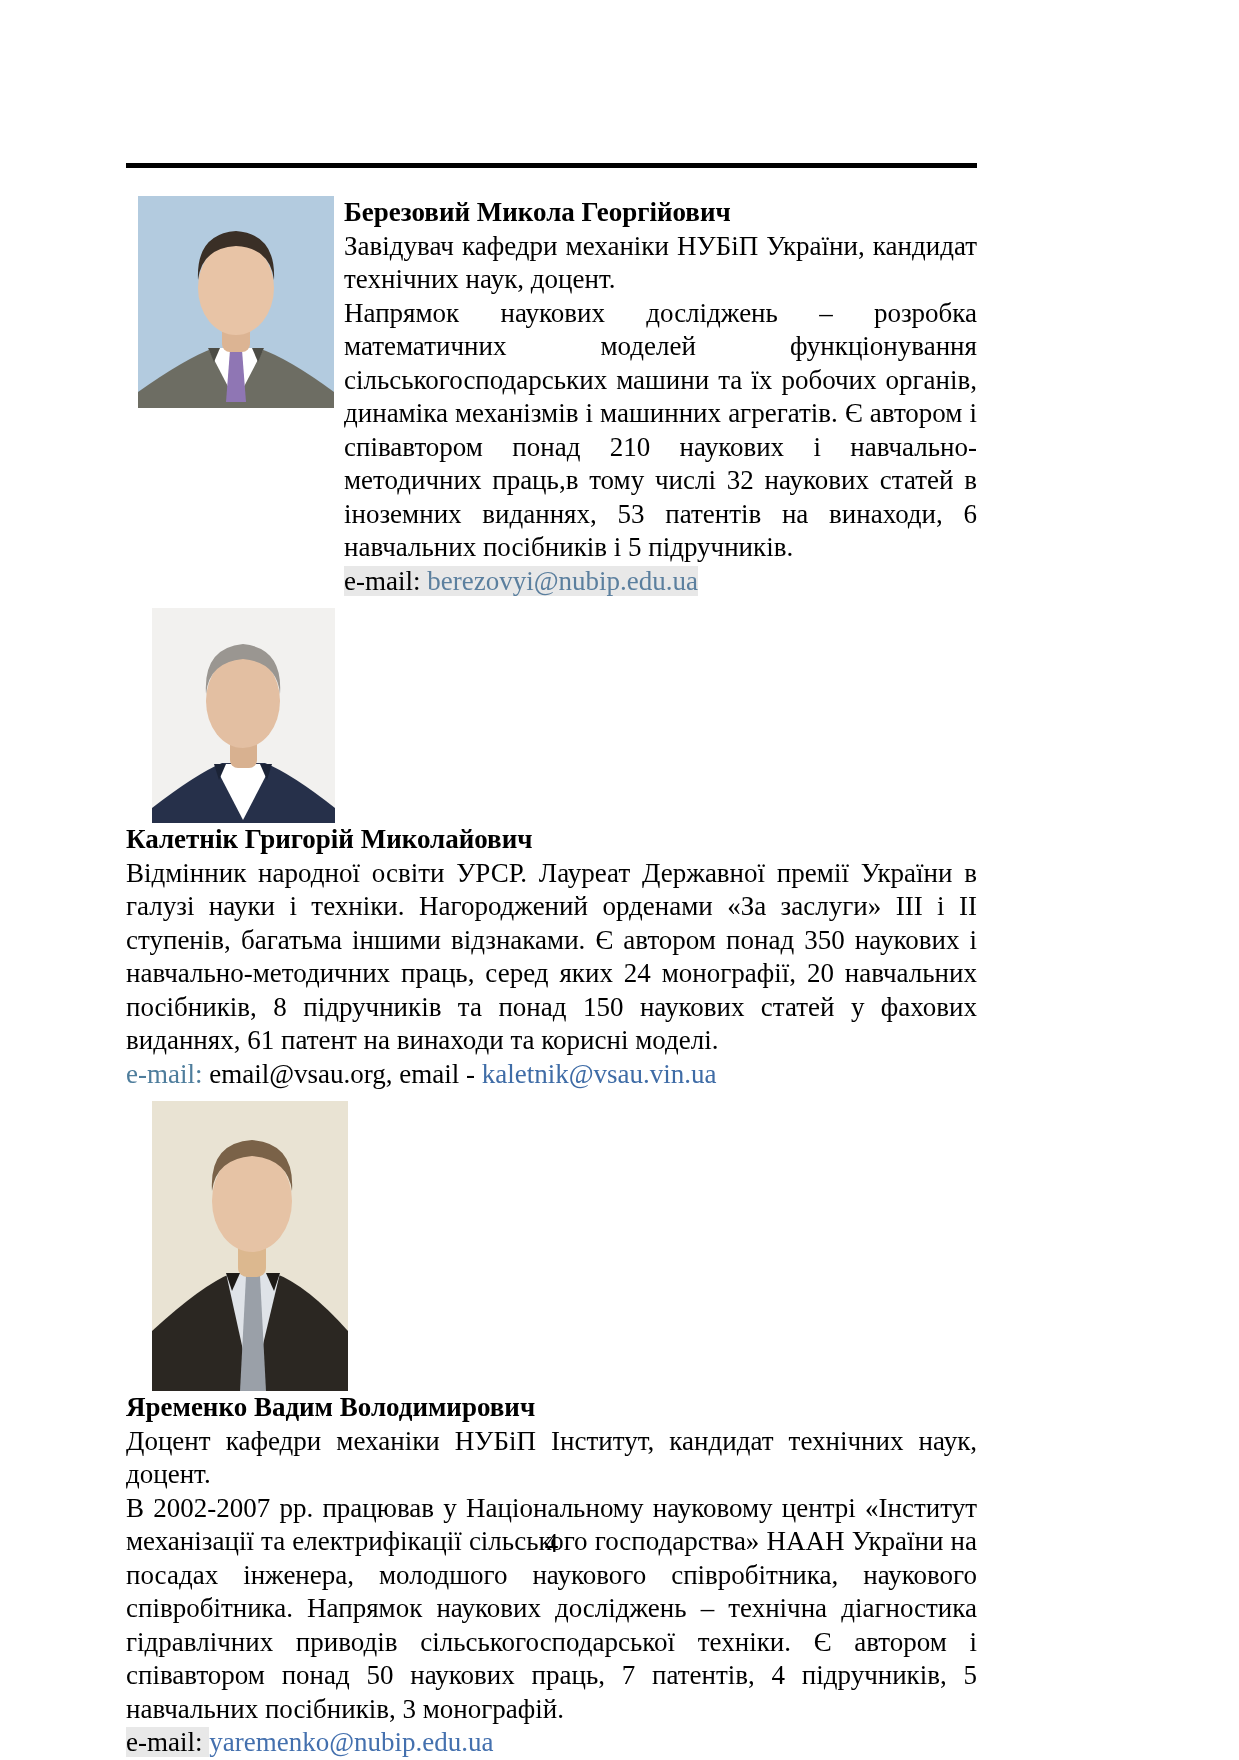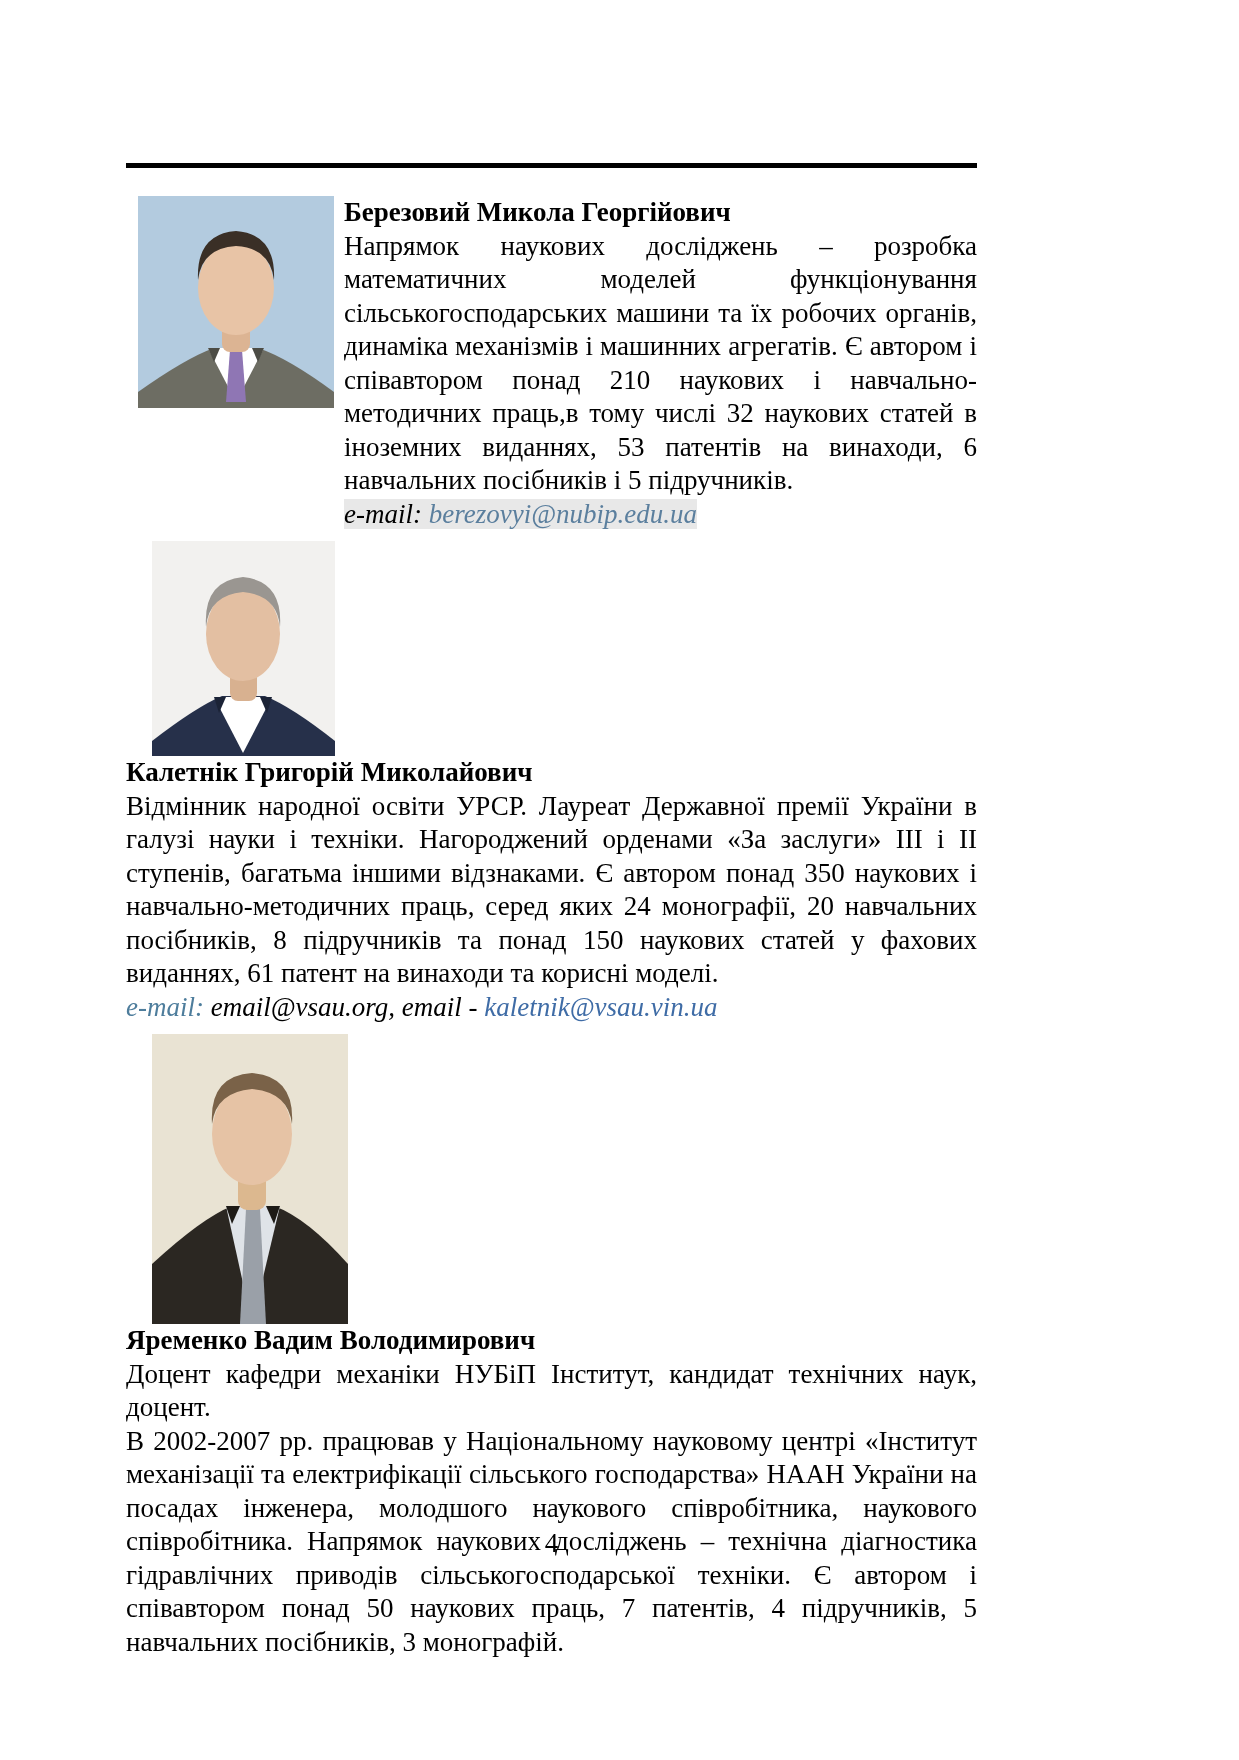--- a/index.html
+++ b/index.html
@@ -27,21 +27,21 @@
   .text-col {
     flex:1;
     font-size:27px; line-height:33.5px;
     text-align:justify; text-align-last:left;
   }
   .text-col h2 {
     font-size:27px; line-height:33.5px;
     margin:0; font-weight:bold; text-align:center;
   }
   .text-col p { margin:0; }
-  .email-line { margin:0; text-align:left;font-style:italic; }
+  .email-line { margin:0; text-align:left; }
   .hl-full { background:#e8e8e8; }
   .hl-label { background:#e8e8e8; }
   .link-muted { color:#5b7f9e; }
   .link-blue { color:#4470ae; }
   .link-mid-blue { color:#3f6ca6;text-align:center; }
   .label-blue { color:#4e7d9c; }
   .page-number {
     position:absolute; left:126px; top:1528px; width:851px;
     text-align:center; font-size:27px;
   }
@@ -62,20 +62,21 @@
         <path d="M92,154 L104,154 L108,206 L88,206 Z" fill="#8f76b4"></path>
         <rect x="84" y="122" width="28" height="34" rx="8" fill="#dcb493"></rect>
         <ellipse cx="98" cy="92" rx="38" ry="47" fill="#e8c4a6"></ellipse>
         <path d="M60,84 Q58,38 98,35 Q138,38 136,84 Q132,52 98,50 Q64,52 60,84 Z" fill="#3a2f26"></path>
         <path d="M70,152 L82,152 L76,166 Z" fill="#4c4c45"></path>
         <path d="M126,152 L114,152 L120,166 Z" fill="#4c4c45"></path>
       </svg>
     </div>
     <div class="text-col">
       <h2>Березовий Микола Георгійович</h2>
+      <p>Завідувач кафедри механіки НУБіП України, кандидат технічних наук, доцент.</p>
       <p>Напрямок наукових досліджень – розробка математичних моделей функціонування сільськогосподарських машини та їх робочих органів, динаміка механізмів і машинних агрегатів. Є автором і співавтором понад 210 наукових і навчально-методичних праць,в тому числі 32 наукових статей в іноземних виданнях, 53 патентів на винаходи, 6 навчальних посібників і 5 підручників.</p>
       <p class="email-line"><span class="hl-full"><span>e-mail: </span><span class="link-muted">berezovyi@nubip.edu.ua</span></span></p>
     </div>
   </section>
 
   <section class="profile">
     <div class="photo-col">
       <svg class="photo-2" width="183" height="215" viewBox="0 0 183 215">
         <rect x="0" y="0" width="183" height="215" fill="#f2f1ef"></rect>
         <path d="M0,215 L0,200 Q44,166 70,155 L113,155 Q140,166 183,200 L183,215 Z" fill="#26304a"></path>
@@ -105,18 +106,19 @@
         <ellipse cx="100" cy="100" rx="40" ry="51" fill="#e6c3a5"></ellipse>
         <path d="M60,90 Q57,42 100,39 Q143,42 140,90 Q136,58 100,55 Q64,58 60,90 Z" fill="#7a6248"></path>
         <path d="M74,172 L88,172 L80,190 Z" fill="#1d1a16"></path>
         <path d="M128,172 L114,172 L122,190 Z" fill="#1d1a16"></path>
       </svg>
     </div>
     <div class="text-col">
       <h2>Яременко Вадим Володимирович</h2>
       <p>Доцент кафедри механіки НУБіП Інститут, кандидат технічних наук, доцент.</p>
       <p>В 2002-2007 рр. працював у Національному науковому центрі «Інститут механізації та електрифікації сільського господарства» НААН України на посадах інженера, молодшого наукового співробітника, наукового співробітника. Напрямок наукових досліджень – технічна діагностика гідравлічних приводів сільськогосподарської техніки. Є автором і співавтором понад 50 наукових праць, 7 патентів, 4 підручників, 5 навчальних посібників, 3 монографій.</p>
+      <p class="email-line"><span class="hl-label">e-mail: </span><span class="link-blue">yaremenko@nubip.edu.ua</span></p>
     </div>
   </section>
 
 </div>
 
 <div class="page-number">4</div>
 
 </body></html>

